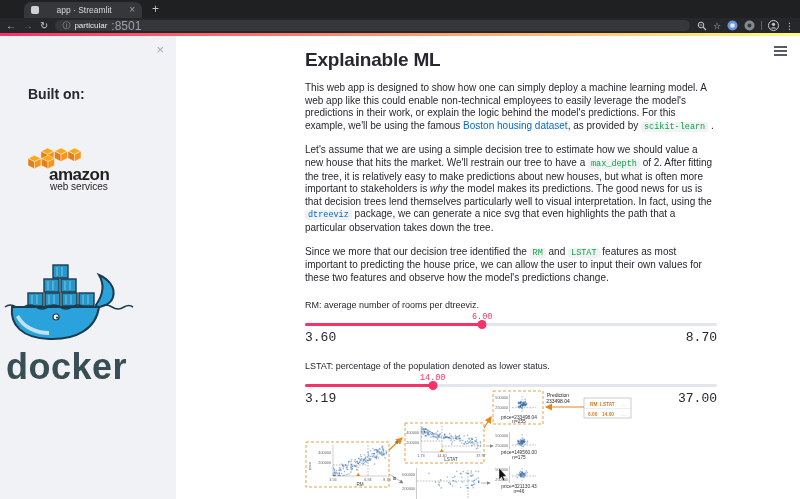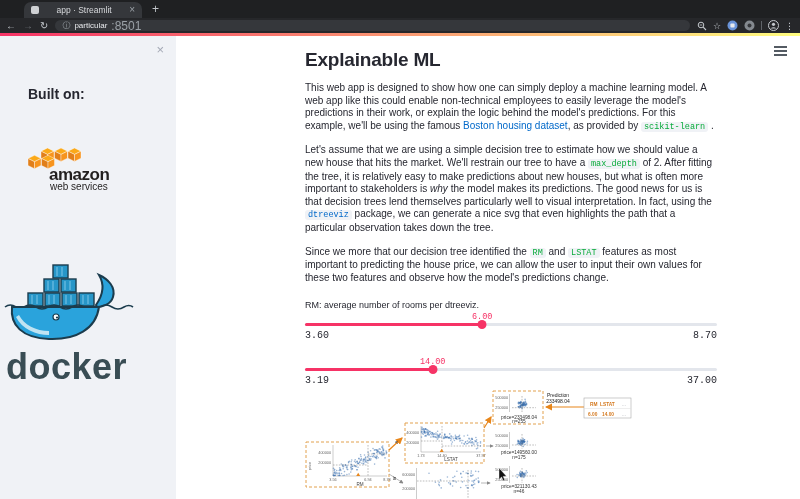--- a/index.html
+++ b/index.html
@@ -55,21 +55,21 @@
   .slider { margin-top:16px; }
   .s-label { font-size:9px; color:#262730; }
   .s-valrow { position:relative; height:11px; margin-top:2px; }
   .s-value { position:absolute; transform:translateX(-50%); color:#f63366;
     font-family:"Liberation Mono","DejaVu Sans Mono",monospace; font-size:8.5px; }
   .s-track { position:relative; height:3px; background:#e3e6ec; border-radius:2px; }
   .s-fill { position:absolute; left:0; top:0; height:3px; background:#f63366; border-radius:2px; }
   .s-thumb { position:absolute; top:-3px; width:9px; height:9px; border-radius:50%;
     background:#f63366; transform:translateX(-50%); }
   .s-minmax { display:flex; justify-content:space-between; margin-top:4px;
-    font-family:"Liberation Mono","DejaVu Sans Mono",monospace; font-size:10px; color:#262730; }
+    font-family:"Liberation Mono","DejaVu Sans Mono",monospace; font-size:13px; color:#262730; }
 
   
   .treeviz { position:absolute; left:124px; top:352px; }
   .tk { font-size:3.8px; fill:#666; }
   .lb { font-size:4.6px; fill:#444; }
   .leaf-t { font-size:4.8px; fill:#333; }
   .pred { font-size:5px; fill:#222; }
   .ob { fill:#d4791f; font-size:4.8px; font-weight:bold; }
   .obs { fill:#9aa0a6; font-size:4.8px; }
   .split-lbl { font-size:5.5px; fill:#333; font-weight:bold; }
@@ -235,20 +235,21 @@
           <div class="s-fill" style="width:43%"></div>
           <div class="s-thumb" style="left:43%"></div>
         </div>
         <div class="s-minmax">
           <span>3.60</span>
           <span>8.70</span>
         </div>
       </div>
 
       <div class="slider">
+        <div class="s-label">LSTAT: percentage of the population denoted as lower status.</div>
         <div class="s-valrow">
             <span class="s-value" style="left:31%">14.00</span>
           </div>
         <div class="s-track">
           <div class="s-fill" style="width:31%"></div>
           <div class="s-thumb" style="left:31%"></div>
         </div>
         <div class="s-minmax">
           <span>3.19</span>
           <span>37.00</span>

